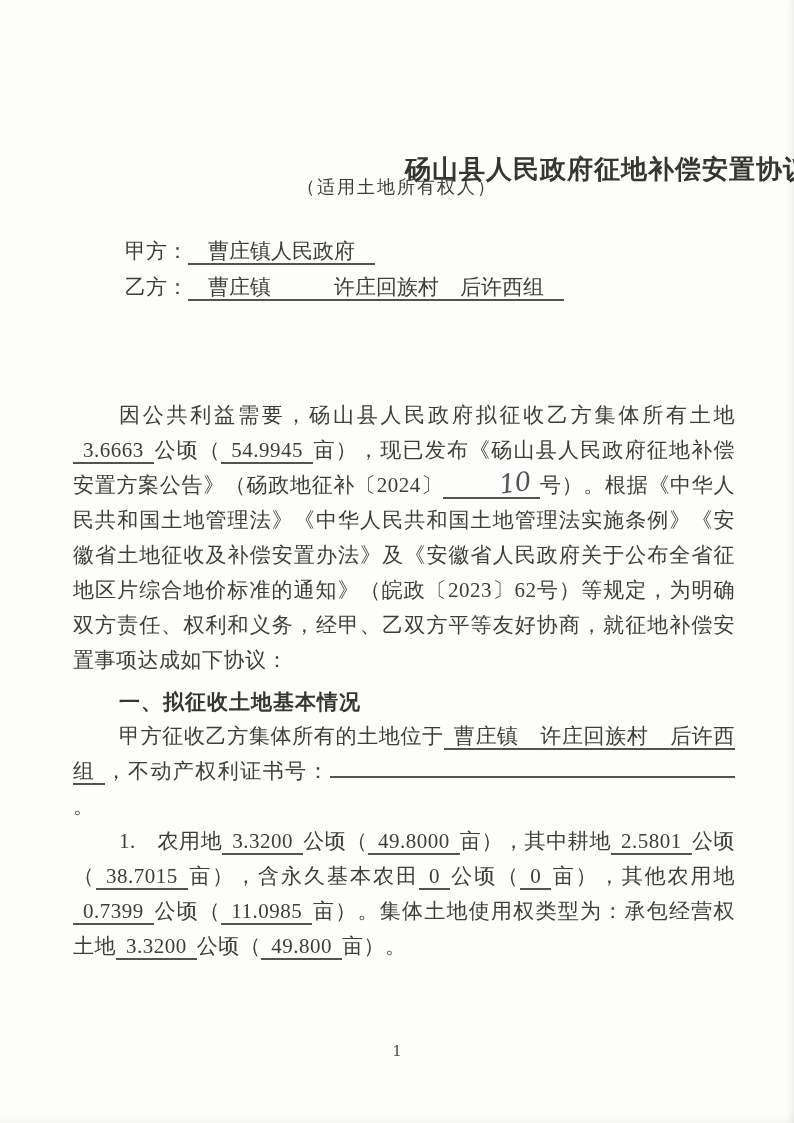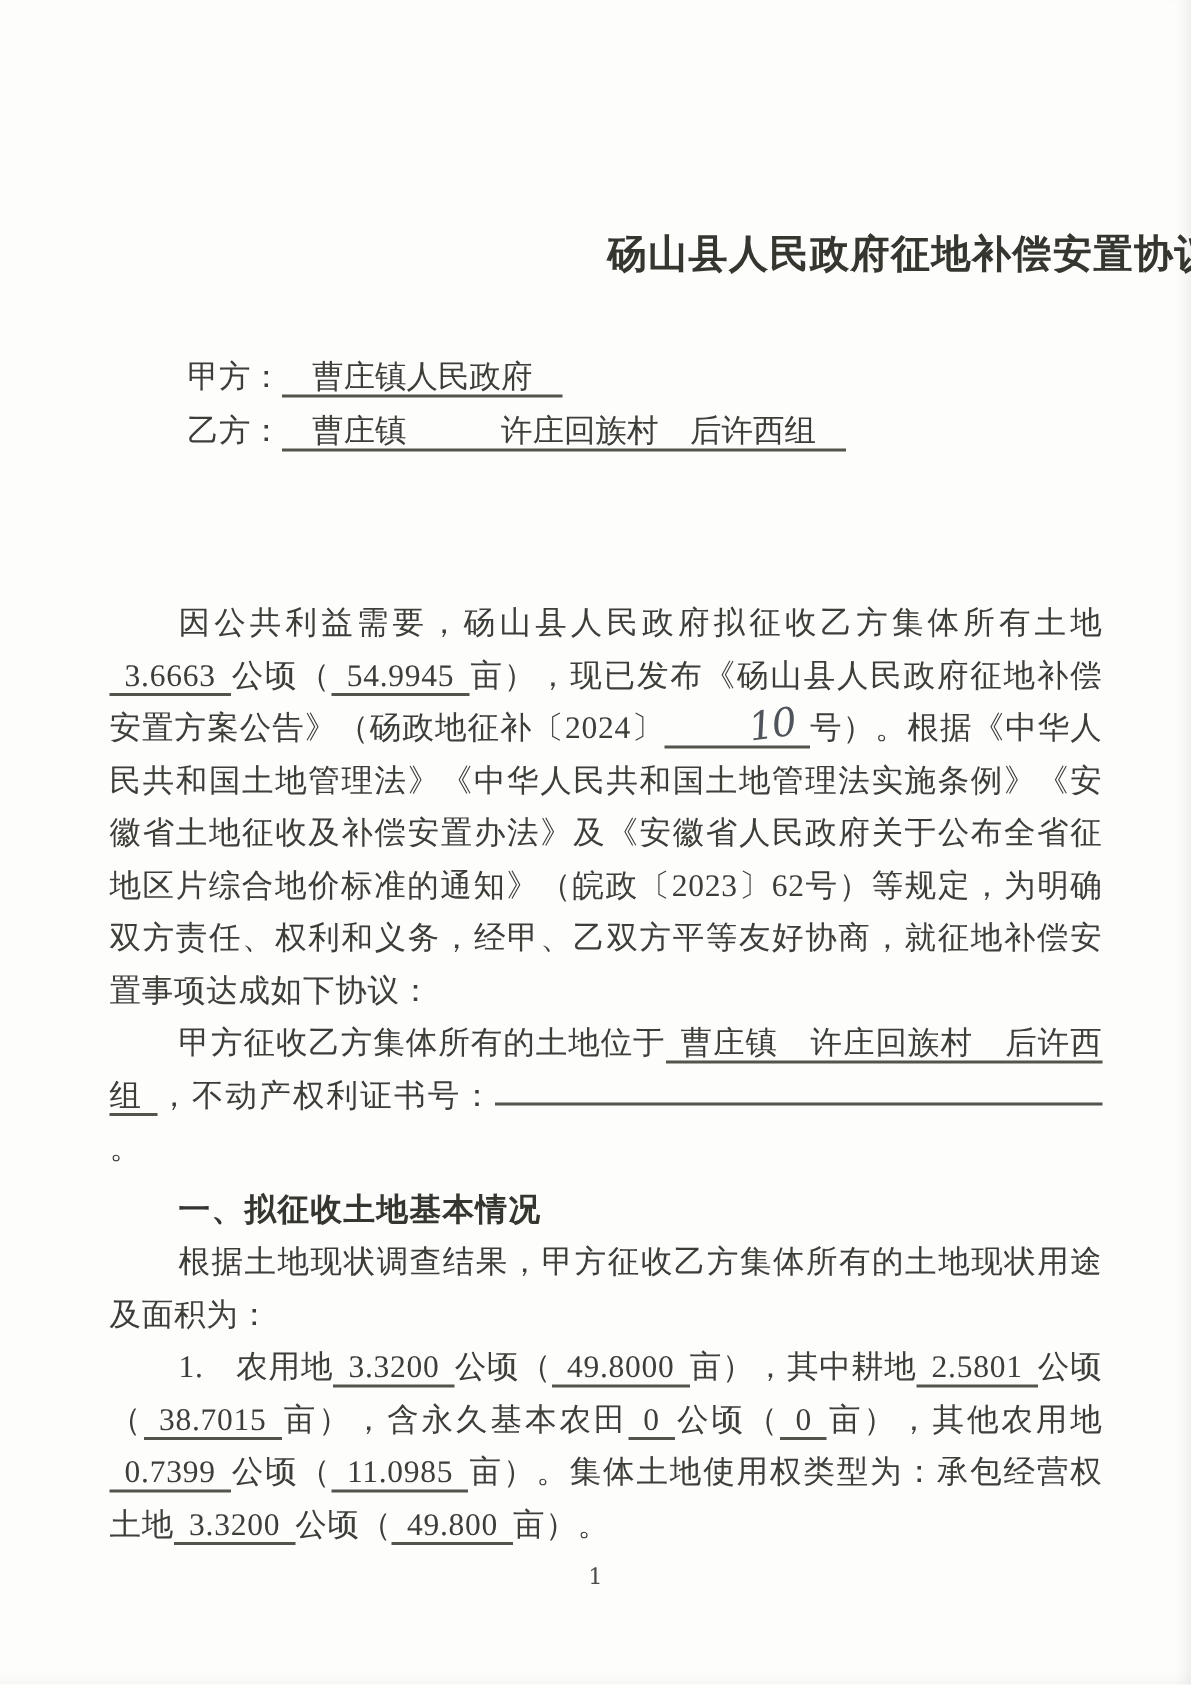--- a/index.html
+++ b/index.html
@@ -69,33 +69,33 @@
     text-align: center; font-size: 15px; color: #4c4c4c;
     font-family: "DejaVu Serif", serif;
   }
 </style>
 </head>
 <body>
 
 <div class="page">
 
   <h1 class="doc-title">砀山县人民政府征地补偿安置协议</h1>
+  <div class="doc-subtitle">（适用土地所有权人）</div>
 
   <div class="parties">
     <div class="party-line">
       <span class="label">甲方：</span><span class="fill">曹庄镇人民政府</span>
     </div>
     <div class="party-line">
       <span class="label">乙方：</span><span class="fill">曹庄镇　　　许庄回族村　后许西组</span>
     </div>
   </div>
 
   <div class="body-block">
     <p class="para"><span>因公共利益需要，砀山县人民政府拟征收乙方集体所有土地</span><span class="fill">3.6663</span><span>公顷（</span><span class="fill">54.9945</span><span>亩），现已发布《砀山县人民政府征地补偿安置方案公告》（砀政地征补〔2024〕</span><span class="fill"><span class="hw">10</span></span><span>号）。根据《中华人民共和国土地管理法》《中华人民共和国土地管理法实施条例》《安徽省土地征收及补偿安置办法》及《安徽省人民政府关于公布全省征地区片综合地价标准的通知》（皖政〔2023〕62号）等规定，为明确双方责任、权利和义务，经甲、乙双方平等友好协商，就征地补偿安置事项达成如下协议：</span></p>
+    <p class="para heading">一、拟征收土地基本情况</p>
     <p class="para"><span>甲方征收乙方集体所有的土地位于</span><span class="fill">曹庄镇　许庄回族村　后许西组</span><span>，不动产权利证书号：</span><span class="blank" style="width: 405px;"></span><span>。</span></p>
-    <p class="para heading">一、拟征收土地基本情况</p>
-    <p class="para">根据土地现状调查结果，甲方征收乙方集体所有的土地现状用途及面积为：</p>
     <p class="para"><span>1.　农用地</span><span class="fill">3.3200</span><span>公顷（</span><span class="fill">49.8000</span><span>亩），其中耕地</span><span class="fill">2.5801</span><span>公顷（</span><span class="fill">38.7015</span><span>亩），含永久基本农田</span><span class="fill">0</span><span>公顷（</span><span class="fill">0</span><span>亩），其他农用地</span><span class="fill">0.7399</span><span>公顷（</span><span class="fill">11.0985</span><span>亩）。集体土地使用权类型为：承包经营权土地</span><span class="fill">3.3200</span><span>公顷（</span><span class="fill">49.800</span><span>亩）。</span></p>
   </div>
 
   <div class="page-num">1</div>
 
 </div>
 
 </body></html>

